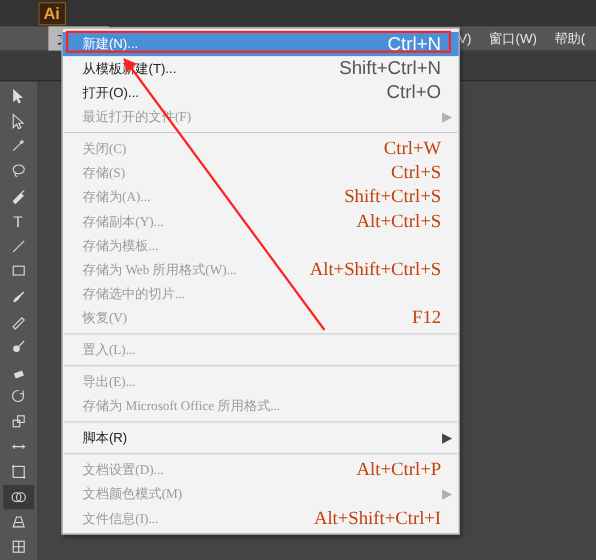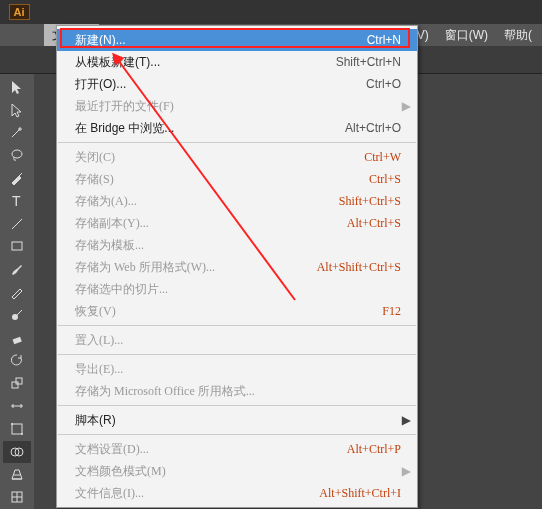--- a/index.html
+++ b/index.html
@@ -1,36 +1,36 @@
 <!DOCTYPE html>
 <html><head>
 <meta charset="utf-8">
 <style>
   * { margin: 0; padding: 0; box-sizing: border-box; }
   body { font-family: "Microsoft YaHei", "SimSun", Arial, sans-serif; font-size: 12px; background: #3a3a3a; width: 542px; height: 509px; overflow: hidden; }
   .app-bar { height: 24px; background: #333333; display: flex; align-items: center; }
-  .app-logo { width: 38px; height: 24px; display: flex; align-items: center; justify-content: center; color: #fff; font-size: 11px; font-weight: bold; }
+  .app-logo { width: 38px; height: 24px; display: flex; align-items: center; justify-content: center; color: #fff; font-size: 15px; font-weight: bold; margin-left: 28px; }
   .app-logo span { background: #3a2410; border: 1px solid #8a5a20; padding: 1px 4px; color: #e8a030; }
   .menubar { height: 22px; background: #555555; display: flex; align-items: stretch; }
   .menubar-item { padding: 0 8px; color: #e8e8e8; display: flex; align-items: center; cursor: default; }
   .menubar-item.active { background: #b8b8b8; color: #0f172a; margin-left: 44px; }
   .ctrl-strip { height: 28px; background: #3c3c3c; border-bottom: 1px solid #222; }
   .main-row { display: flex; height: calc(509px - 24px - 22px - 28px); }
   .toolbar { width: 34px; background: #555555; display: flex; flex-direction: column; align-items: center; padding-top: 2px; }
   .toolbar-btn { width: 28px; height: 23px; display: flex; align-items: center; justify-content: center; color: #eee; margin-bottom: 1px; position: relative; }
   .toolbar-btn.sel { background: #3a3a3a; }
   .toolbar-dock { width: 10px; background: #444; }
   .canvas { flex: 1; background: #444444; position: relative; }
   .menu { position: absolute; left: 56px; top: 25px; width: 362px; background: #f3f3f3; border: 1px solid #9a9a9a; box-shadow: 2px 2px 4px rgba(0,0,0,.4); }
   .menu-inner { padding: 3px 0; }
   .mi { height: 22px; display: flex; align-items: center; padding: 0 16px 0 18px; color: #222; position: relative; }
   .mi.hl { background: #4a90d9; color: #fff; }
   .mi.disabled { color: #9a9a9a; font-family: Liberation Serif, serif; }
   .mi .lbl { flex: 1; }
-  .mi .sc { color: #555; font-size: 12px; }
+  .mi .sc { color: #555; font-size: 17px; }
   .mi.hl .sc { color: #fff; }
   .mi.disabled .sc { color: #c2410c; }
   .mi .sub { position: absolute; right: 6px; color: #444; }
   .mi.disabled .sub { color: #b0b0b0; }
   .sep { height: 1px; background: #ccc; margin: 3px 1px; }
   .annot-box { position: absolute; border: 2px solid #ff2020; pointer-events: none; }
   .annot-arrowtip { position: absolute; width: 0; height: 0; border: 6px solid transparent; border-bottom: 12px solid #ff2020; pointer-events: none; }
   svg { width: 16px; height: 16px; }
 </style>
 </head>
@@ -177,24 +177,20 @@
         <span class="sc">Shift+Ctrl+N</span>
       </div>
       <div class="mi">
         <span class="lbl">打开(O)...</span>
         <span class="sc">Ctrl+O</span>
       </div>
       <div class="mi disabled">
         <span class="lbl">最近打开的文件(F)</span>
         <span class="sub">▶</span>
       </div>
-      <div class="mi">
-        <span class="lbl">在 Bridge 中浏览...</span>
-        <span class="sc">Alt+Ctrl+O</span>
-      </div>
       <div class="sep"></div>
       <div class="mi disabled">
         <span class="lbl">关闭(C)</span>
         <span class="sc">Ctrl+W</span>
       </div>
       <div class="mi disabled">
         <span class="lbl">存储(S)</span>
         <span class="sc">Ctrl+S</span>
       </div>
       <div class="mi disabled">

